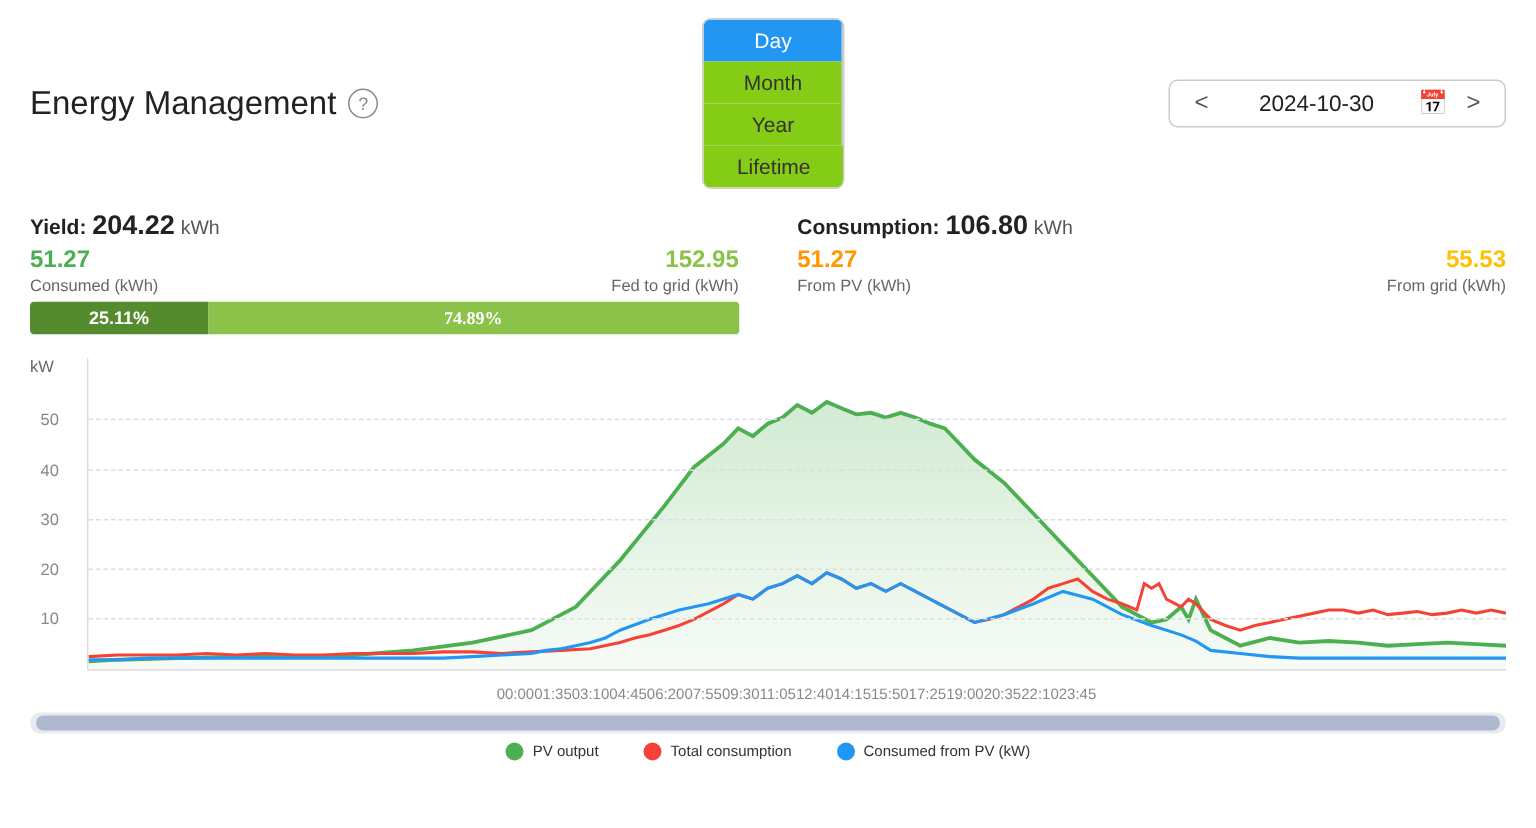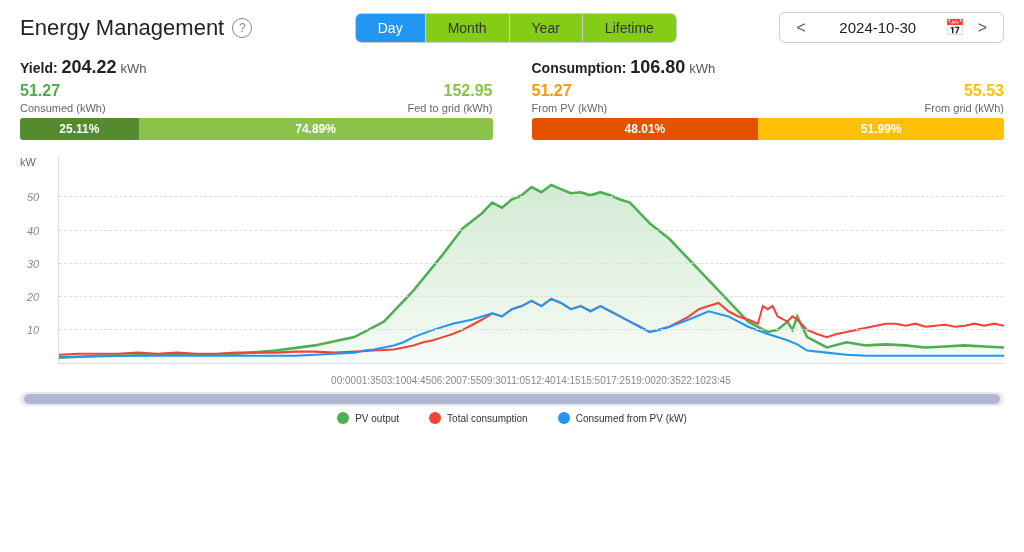--- a/index.html
+++ b/index.html
@@ -39,20 +39,21 @@
       border-radius: 50%;
       display: flex; align-items: center; justify-content: center;
       font-size: 12px; color: #888; cursor: pointer;
     }
     .tabs {
       display: flex;
       gap: 0;
       border: 1px solid #ccc;
       border-radius: 6px;
       overflow: hidden;
+      flex-direction: column;
     }
     .tab {
       padding: 6px 22px;
       font-size: 14px;
       cursor: pointer;
       background: #84cc16;
       color: #333;
       border: none;
       outline: none;
     }
@@ -143,20 +144,21 @@
     .pb-dark-green {
       background: #558B2F;
       display: flex; align-items: center; justify-content: center;
       color: #fff; font-size: 12px; font-weight: 600;
     }
     .pb-light-green {
       background: #8BC34A;
       display: flex; align-items: center; justify-content: center;
       color: #fff; font-size: 12px; font-weight: 600;
       flex: 1;
+      font-family: Liberation Serif, serif;
     }
     .pb-orange {
       background: #E65100;
       display: flex; align-items: center; justify-content: center;
       color: #fff; font-size: 12px; font-weight: 600;
     }
     .pb-gold {
       background: #FFC107;
       display: flex; align-items: center; justify-content: center;
       color: #fff; font-size: 12px; font-weight: 600;
@@ -183,21 +185,20 @@
     .grid-line {
       position: absolute;
       left: 0; right: 0;
       border-top: 1px dashed #ddd;
     }
     .grid-label {
       position: absolute;
       left: -32px;
       font-size: 11px; color: #888;
       transform: translateY(-50%);
-      font-style: italic;
     }
     .x-labels {
       position: absolute;
       bottom: 0; left: 38px; right: 0;
       display: flex;
       justify-content: center;
     }
     .x-label {
       font-size: 10px; color: #888;
     }
@@ -283,24 +284,20 @@
         <span class="value">106.80</span>
         <span class="unit">kWh</span>
       </div>
       <div class="stat-subrow">
         <span class="stat-sub-val orange">51.27</span>
         <span class="stat-sub-val gold">55.53</span>
       </div>
       <div class="stat-sub-label-row">
         <span class="stat-sub-label">From PV (kWh)</span>
         <span class="stat-sub-label">From grid (kWh)</span>
-      </div>
-      <div class="progress-bar">
-        <div class="pb-orange" style="width:48.01%">48.01%</div>
-        <div class="pb-gold">51.99%</div>
       </div>
     </div>
   </div>
 
   <div class="chart-container">
     <span class="chart-y-label">kW</span>
     <div class="chart-area">
       
       <div class="grid-line" style="bottom:80%">
           <span class="grid-label">50</span>

